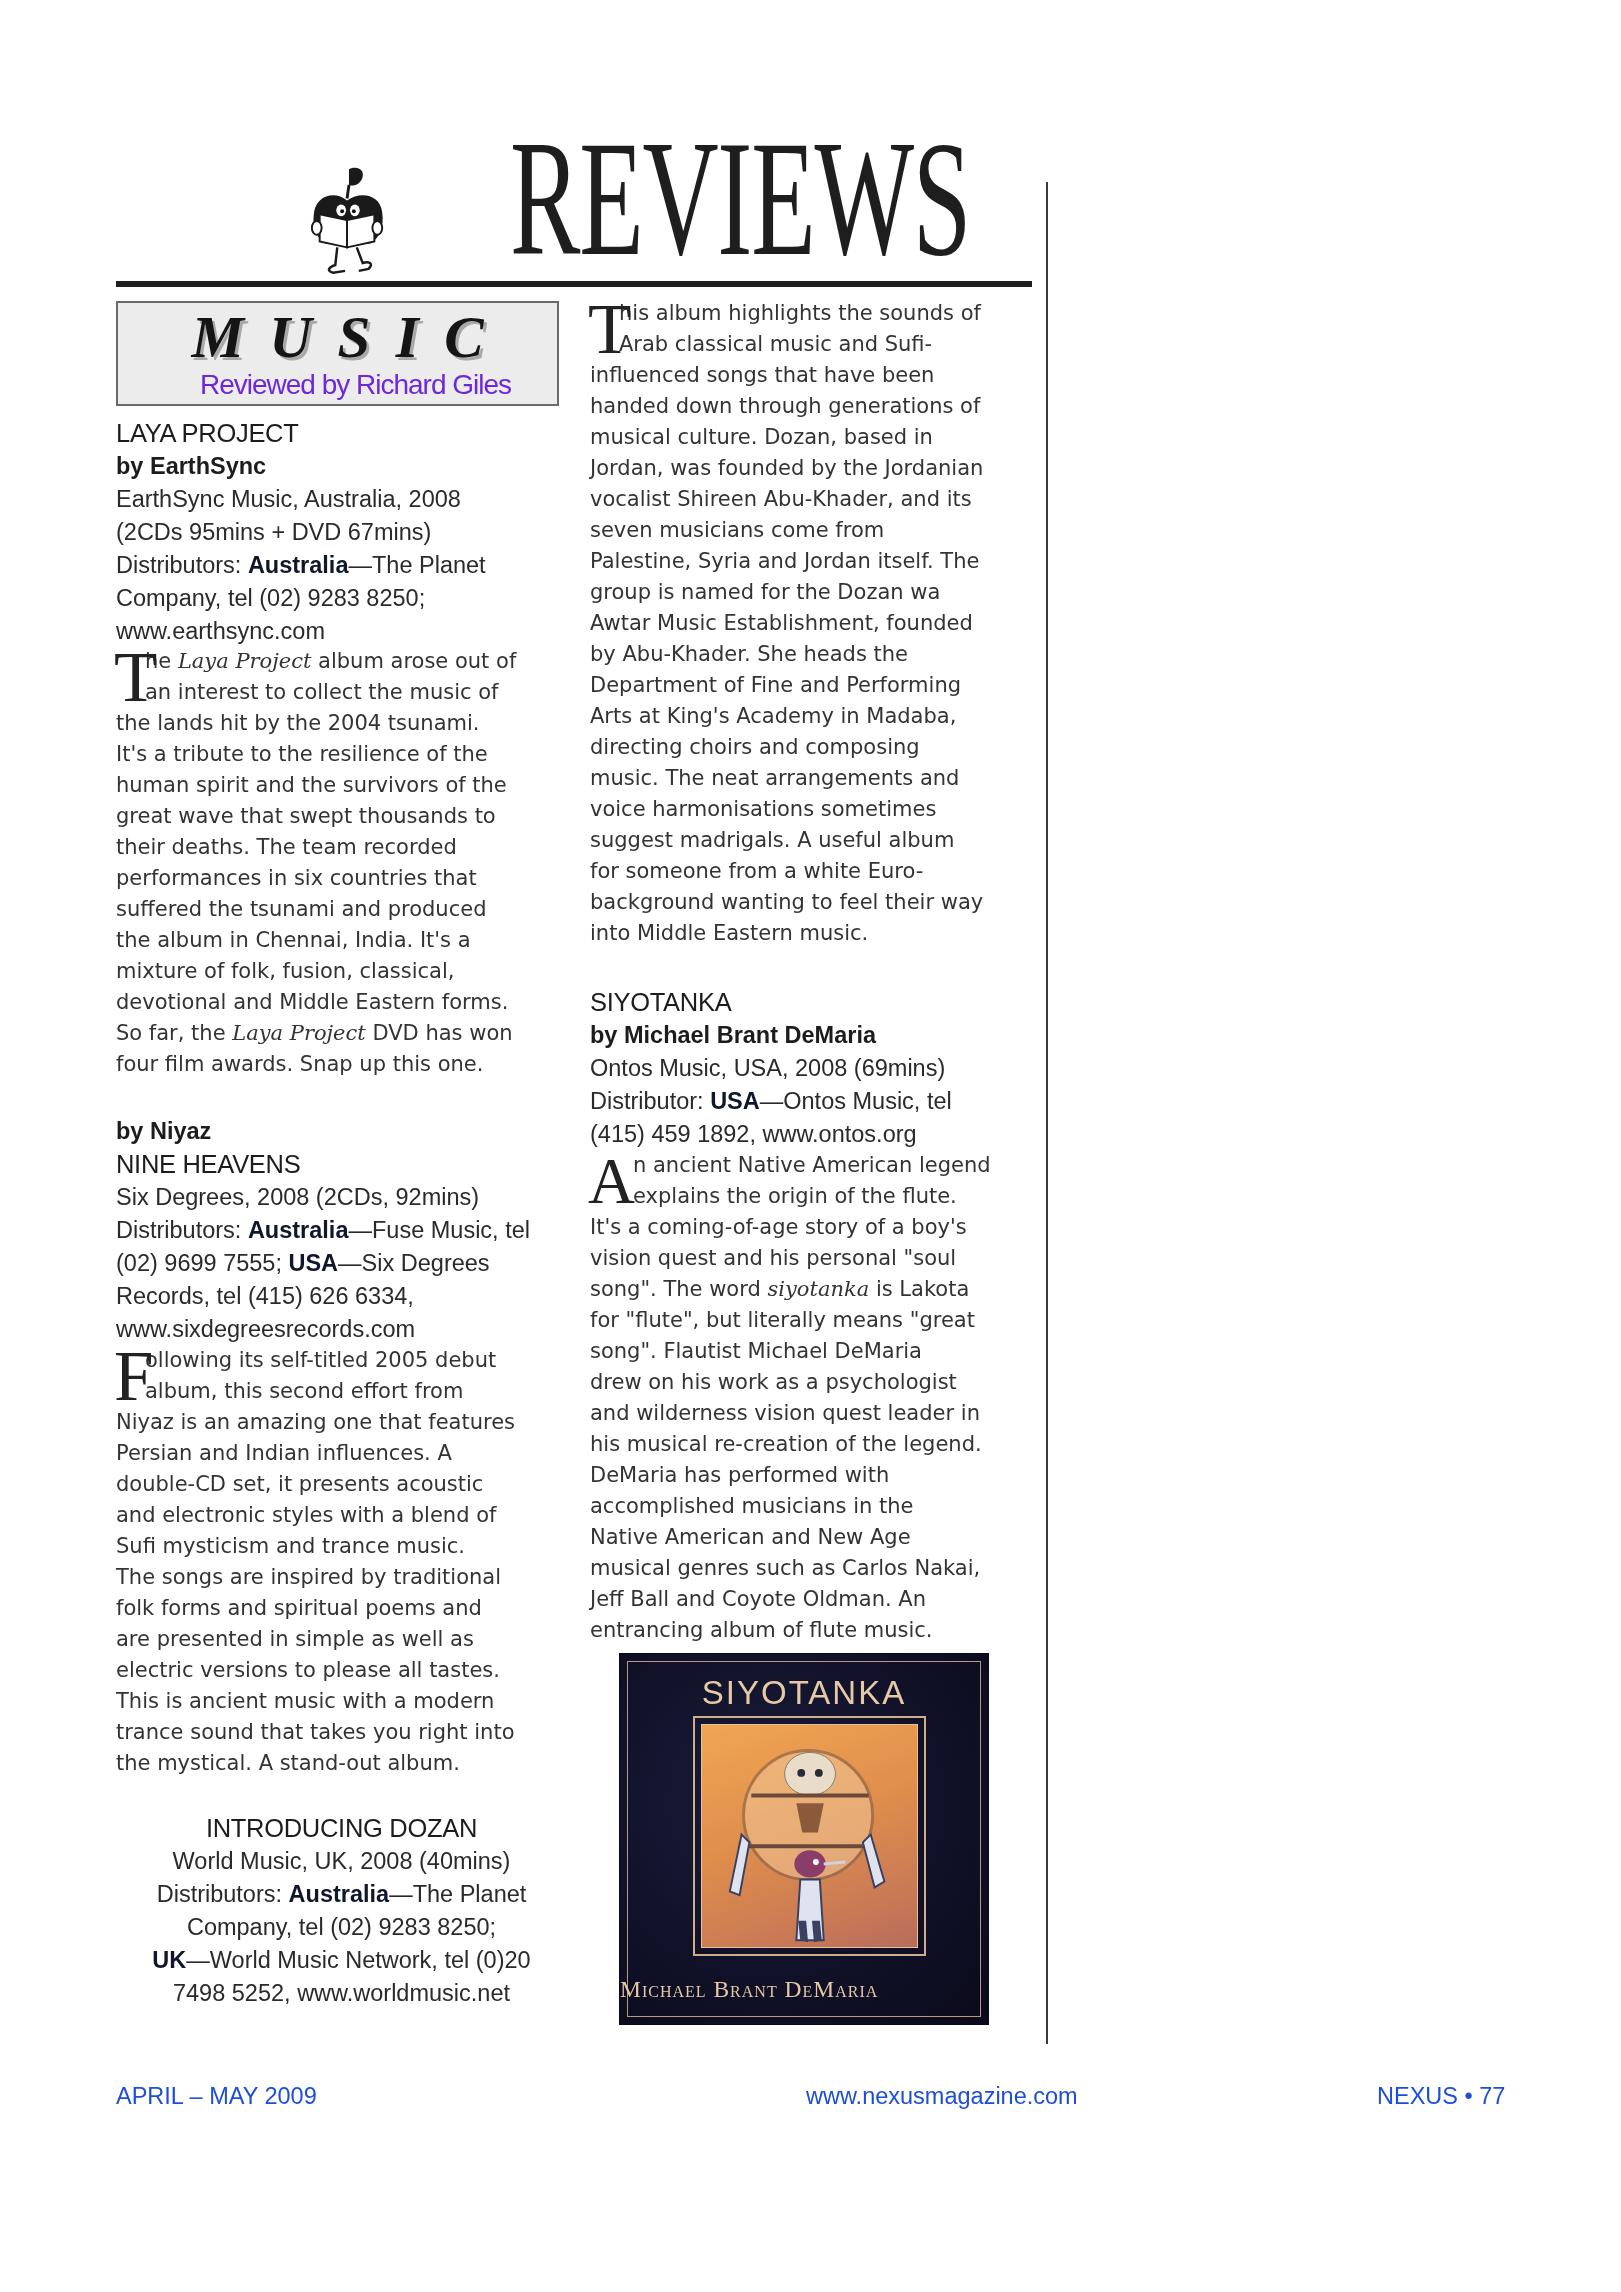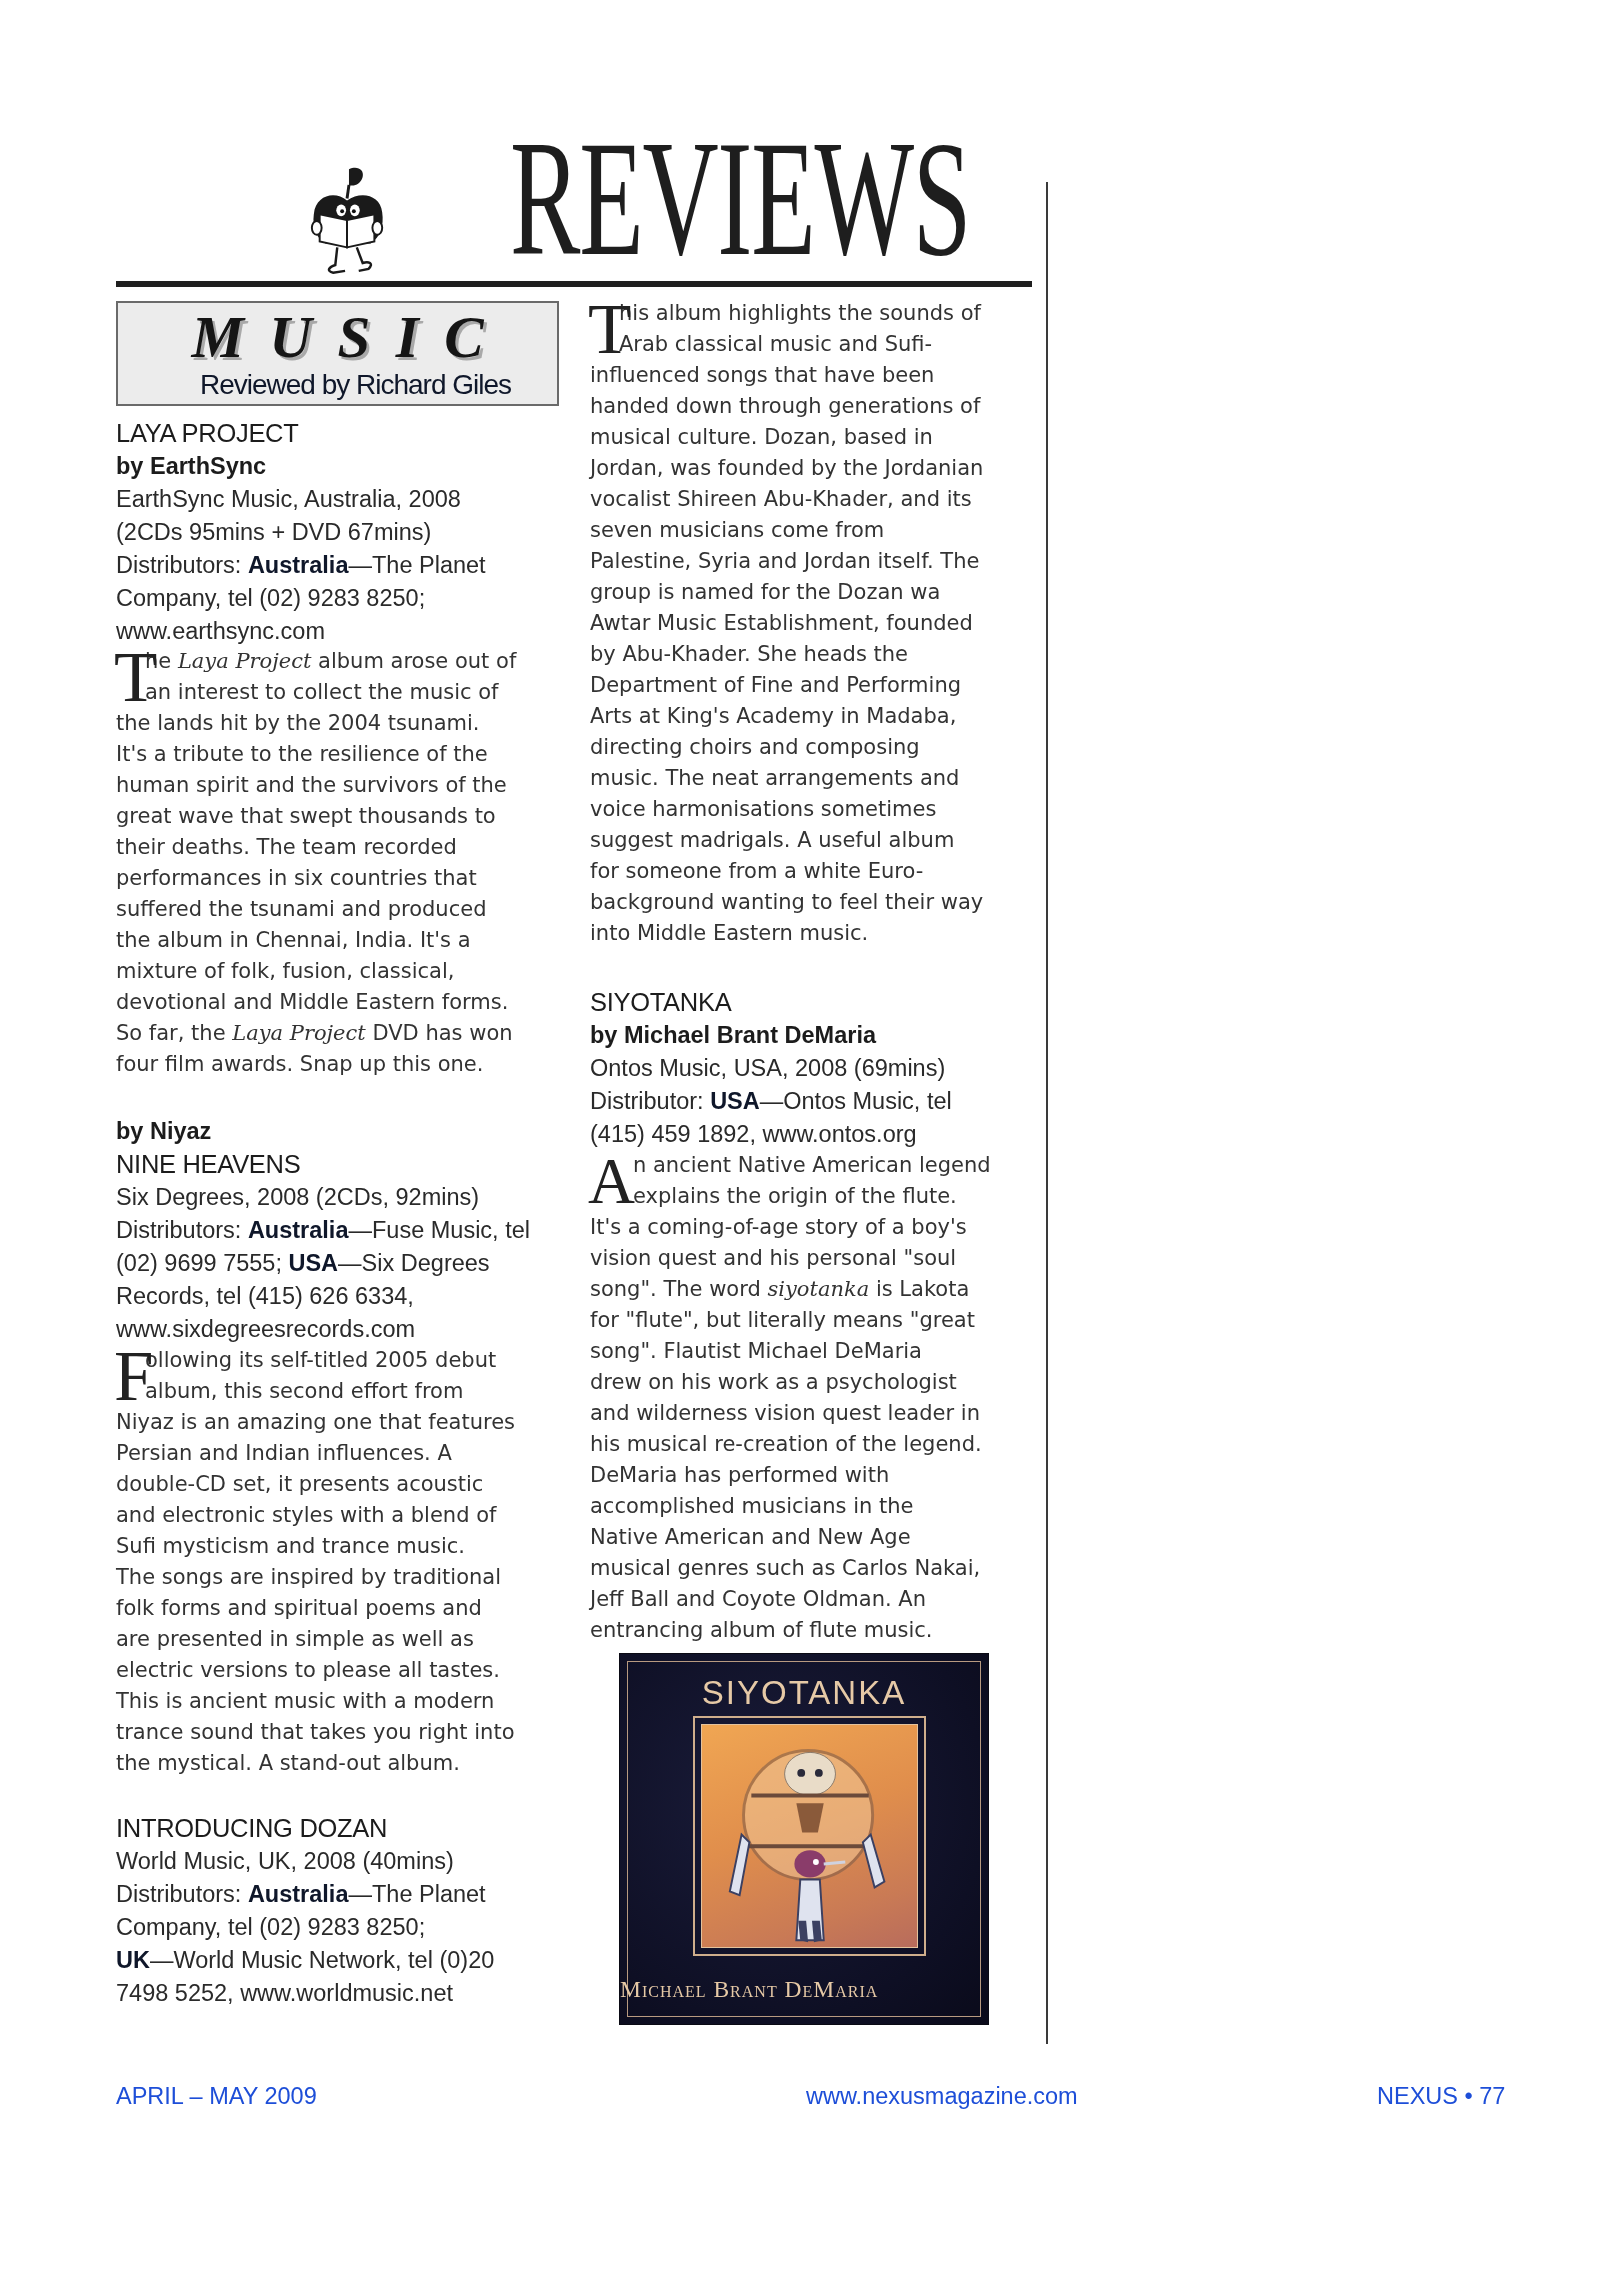--- a/index.html
+++ b/index.html
@@ -25,21 +25,21 @@
   }
   .music-word {
     position: absolute; left: 0; right: 0; top: 2px; text-align: center;
     font-family: "Liberation Serif", serif; font-style: italic; font-weight: bold;
     font-size: 59px; line-height: 65px; letter-spacing: 25.5px; padding-left: 25.5px;
     color: #151515; text-shadow: 2.9px 2.9px 0 #a9a9a9;
   }
   .music-by {
     position: absolute; left: 0; right: 0; top: 65px; text-align: center;
     font-family: "Liberation Sans", sans-serif; font-size: 28px; line-height: 33px;
-    color: #0f172a; letter-spacing: -1px; margin-left: 36px;
+    color: #6d28d9; letter-spacing: -1px; margin-left: 36px;
   }
 
   
   .meta {
     font-family: "Liberation Sans", sans-serif; font-size: 23.5px; color: #2a2a2a;
     line-height: 33px; white-space: nowrap;
   }
   .meta .head { font-size: 25.5px; letter-spacing: -0.3px; color: #1c1c1c; }
   .meta .by { font-weight: bold; color: #1c1c1c; }
   .body {
@@ -174,21 +174,21 @@
       <span class="line"><span>The songs are inspired by traditional</span></span>
       <span class="line"><span>folk forms and spiritual poems and</span></span>
       <span class="line"><span>are presented in simple as well as</span></span>
       <span class="line"><span>electric versions to please all tastes.</span></span>
       <span class="line"><span>This is ancient music with a modern</span></span>
       <span class="line"><span>trance sound that takes you right into</span></span>
       <span class="line"><span>the mystical.  A stand-out album.</span></span>
     </div>
 </div>
 
-<div class="abs meta" style="left:116px; top:1812px; width:451px;">
+<div class="abs meta" style="left:116px; top:1812px; width:451px;text-align:center;">
   <span class="line head">INTRODUCING DOZAN</span>
   <div>
       <span class="line"><span>World Music, UK, 2008 (40mins)</span></span>
       <span class="line"><span>Distributors:  </span><span class="seg-b">Australia</span><span>—The Planet</span></span>
       <span class="line"><span>Company, tel (02) 9283 8250;</span></span>
       <span class="line"><span class="seg-b">UK</span><span>—World Music Network, tel (0)20</span></span>
       <span class="line"><span>7498 5252, www.worldmusic.net</span></span>
     </div>
 </div>
 

